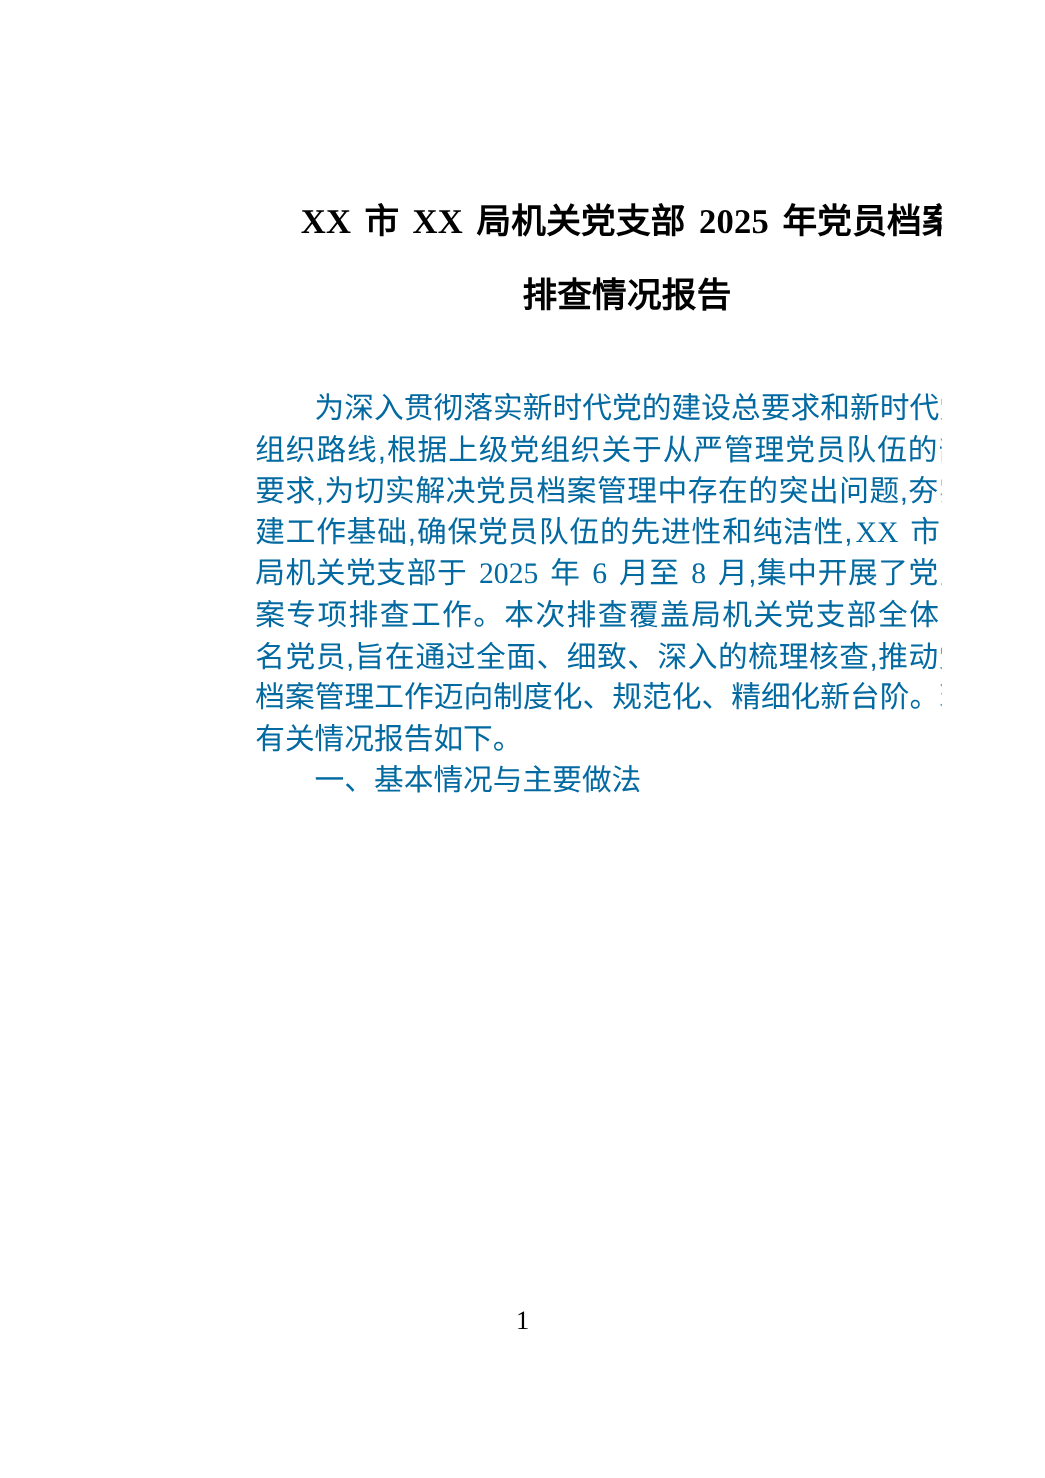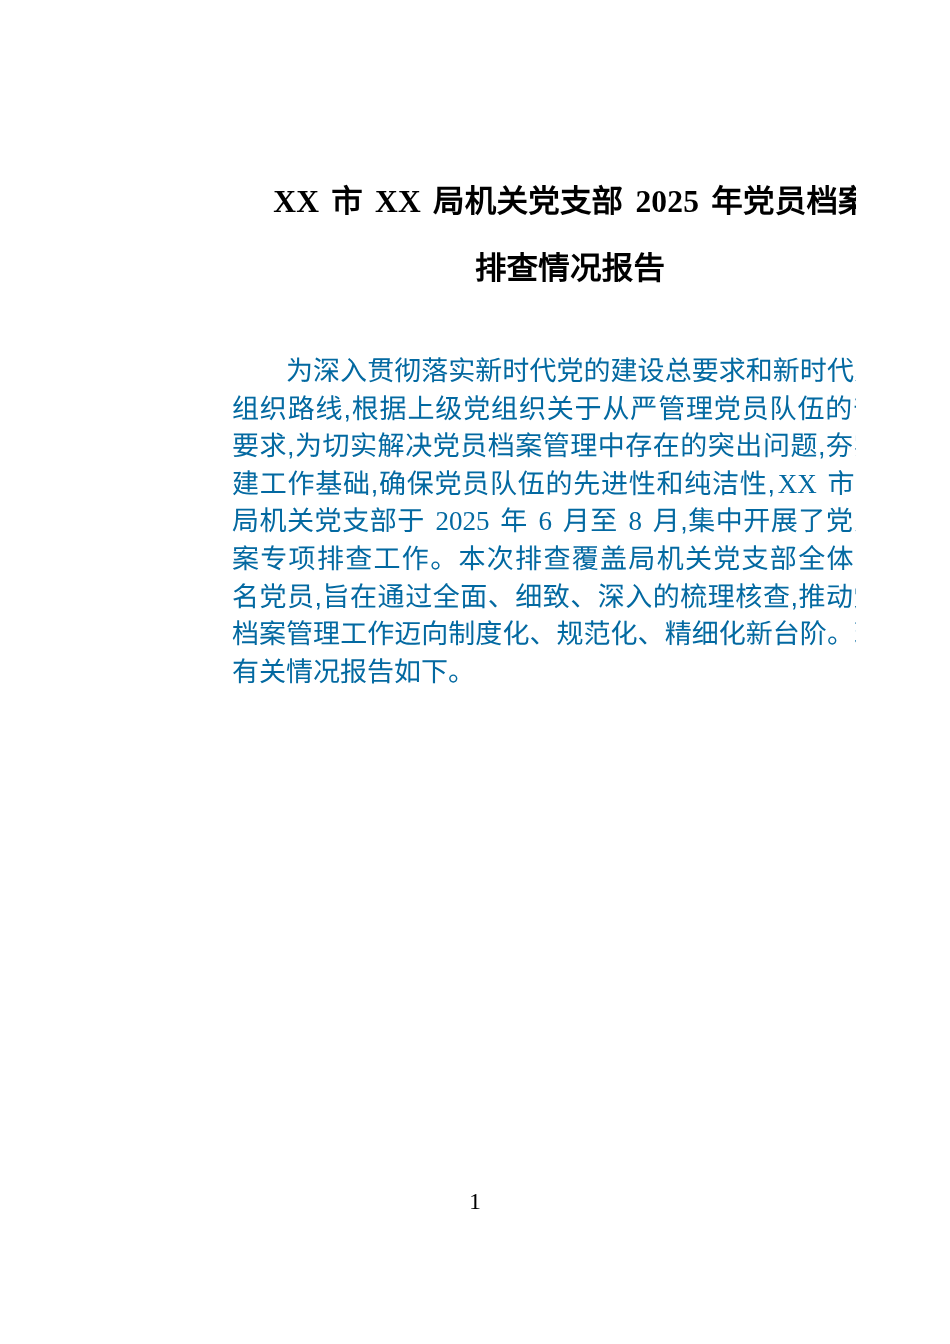--- a/index.html
+++ b/index.html
@@ -95,20 +95,21 @@
 <body>
 
 <div class="page">
 
   <div class="doc-body">
 
     <h1 class="doc-title"><span class="lat">XX</span> 市 <span class="lat">XX</span> 局机关党支部 <span class="lat">2025</span> 年党员档案<br>排查情况报告</h1>
 
     <p class="para indent first">为深入贯彻落实新时代党的建设总要求和新时代党的组织路线,根据上级党组织关于从严管理党员队伍的部署要求,为切实解决党员档案管理中存在的突出问题,夯实党建工作基础,确保党员队伍的先进性和纯洁性,<span class="lat">XX</span> 市 <span class="lat">XX</span> 局机关党支部于 <span class="lat">2025</span> 年 <span class="lat">6</span> 月至 <span class="lat">8</span> 月,集中开展了党员档案专项排查工作。本次排查覆盖局机关党支部全体 <span class="lat">XX</span> 名党员,旨在通过全面、细致、深入的梳理核查,推动党员档案管理工作迈向制度化、规范化、精细化新台阶。现将有关情况报告如下。</p>
 
+    <p class="para indent">一、基本情况与主要做法</p>
 
 
 
 
   </div>
 
   <div class="page-number"><span class="lat">1</span></div>
 
 </div>
 

